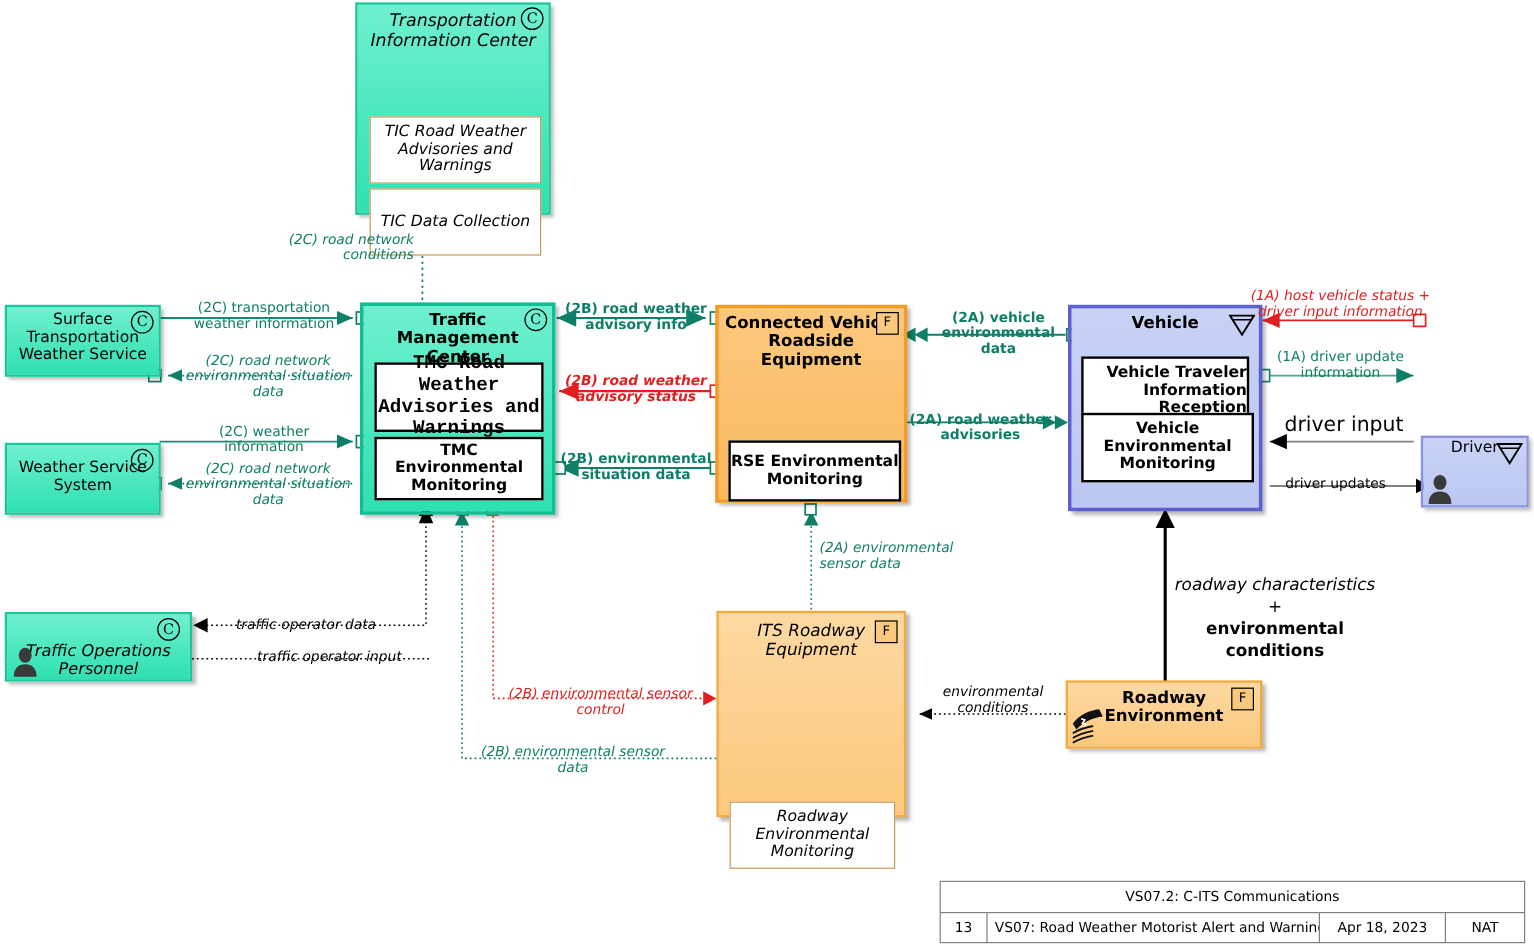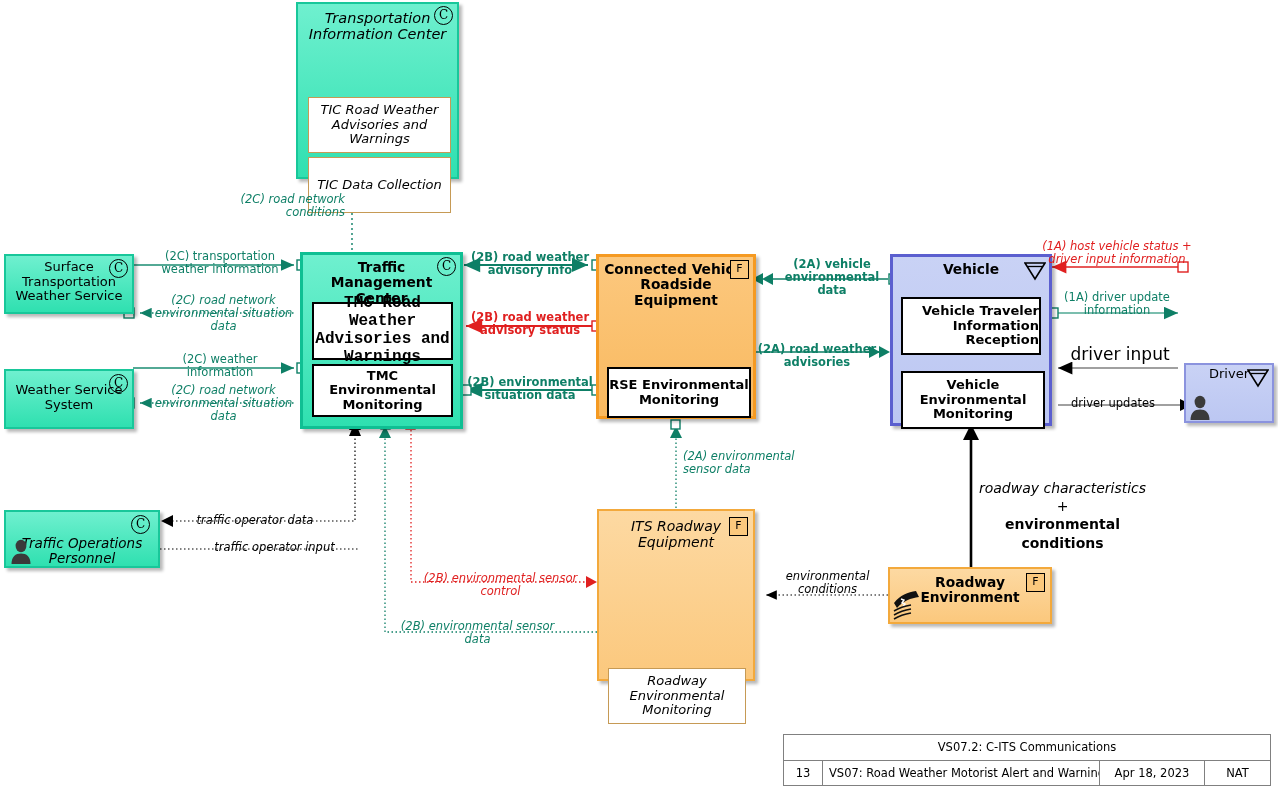--- a/index.html
+++ b/index.html
@@ -237,21 +237,21 @@
 
 <div class="po orange orange-heavy" style="left:596px; top:254px; width:160px; height:165px;">
   <div class="title bold" style="font-size:13.8px; height:58px; padding-top:5px;">Connected Vehicle Roadside Equipment</div>
   <div class="func heavy bold" style="position:absolute; left:8px; top:110px; width:144px; height:51px; font-size:13px;">RSE Environmental Monitoring</div>
   <div class="marker f-sq" style="right:4px; top:3px;">F</div>
 </div>
 
 <div class="po blue blue-heavy" style="left:890px; top:254px; width:162px; height:172px;">
   <div class="title bold" style="font-size:13.8px; height:34px; padding-top:5px;">Vehicle</div>
   <div class="func heavy bold" style="position:absolute; left:8px; top:40px; width:140px; height:58px; font-size:13px;text-align:right;">Vehicle Traveler Information Reception</div>
-  <div class="func heavy bold" style="position:absolute; left:8px; top:114px; width:144px; height:58px; font-size:13px;">Vehicle Environmental Monitoring</div>
+  <div class="func heavy bold" style="position:absolute; left:8px; top:87px; width:144px; height:58px; font-size:13px;">Vehicle Environmental Monitoring</div>
   <svg class="marker v-tri" style="right:3px; top:4px;" viewBox="0 0 22 20">
     <path d="M1,2 L21,2 L11,18 z" fill="none" stroke="#000" stroke-width="1.6"></path>
     <line x1="3.4" y1="5.5" x2="18.6" y2="5.5" stroke="#000" stroke-width="1.3"></line>
   </svg>
 </div>
 
 
 <div class="po blue" style="left:1184px; top:363px; width:90px; height:60px;">
   <div class="title" style="font-size:13px; padding-top:2px;">Driver</div>
   <svg class="marker v-tri" style="right:3px; top:3px;" viewBox="0 0 22 20">
@@ -287,21 +287,21 @@
 <div class="lbl tealtxt" style="left:146px; top:250px; width:148px; font-size:11.5px; white-space:normal;">(2C) transportation weather information</div>
 
 <div class="lbl tealtxt ital" style="left:152px; top:294px; width:143px; font-size:11.5px; white-space:normal;">(2C) road network environmental situation data</div>
 
 <div class="lbl tealtxt" style="left:150px; top:353px; width:140px; font-size:11.5px; white-space:normal;">(2C) weather information</div>
 
 <div class="lbl tealtxt ital" style="left:152px; top:384px; width:143px; font-size:11.5px; white-space:normal;">(2C) road network environmental situation data</div>
 
 <div class="lbl tealtxt bold" style="left:466px; top:251px; width:128px; font-size:11.5px; white-space:normal;">(2B) road weather advisory info</div>
 
-<div class="lbl redtxt bold" style="left:466px; top:311px; width:128px; font-size:11.5px; white-space:normal;">(2B) road weather advisory status</div>
+<div class="lbl redtxt bold" style="left:466px; top:311px; width:128px; font-size:11.5px; white-space:normal;font-style:italic;">(2B) road weather advisory status</div>
 
 <div class="lbl tealtxt bold" style="left:466px; top:376px; width:128px; font-size:11.5px; white-space:normal;">(2B) environmental situation data</div>
 
 <div class="lbl tealtxt bold" style="left:777px; top:258px; width:110px; font-size:11.5px; white-space:normal;">(2A) vehicle environmental data</div>
 
 <div class="lbl tealtxt bold" style="left:757px; top:343px; width:120px; font-size:11.5px; white-space:normal;">(2A) road weather advisories</div>
 
 <div class="lbl redtxt ital" style="left:1036px; top:240px; width:162px; font-size:11.5px; white-space:normal; text-align:center;">(1A) host vehicle status + driver input information</div>
 
 <div class="lbl tealtxt" style="left:1052px; top:291px; width:130px; font-size:11.5px; white-space:normal;">(1A) driver update information</div>

